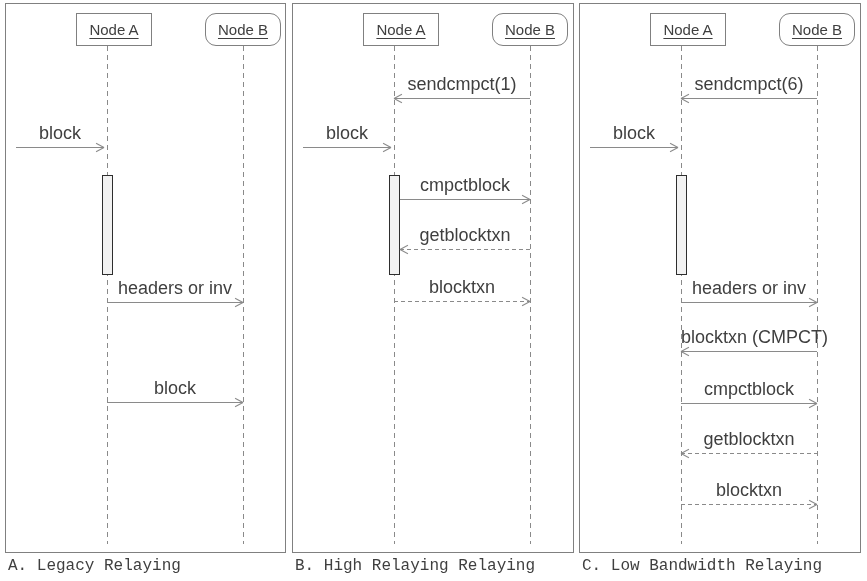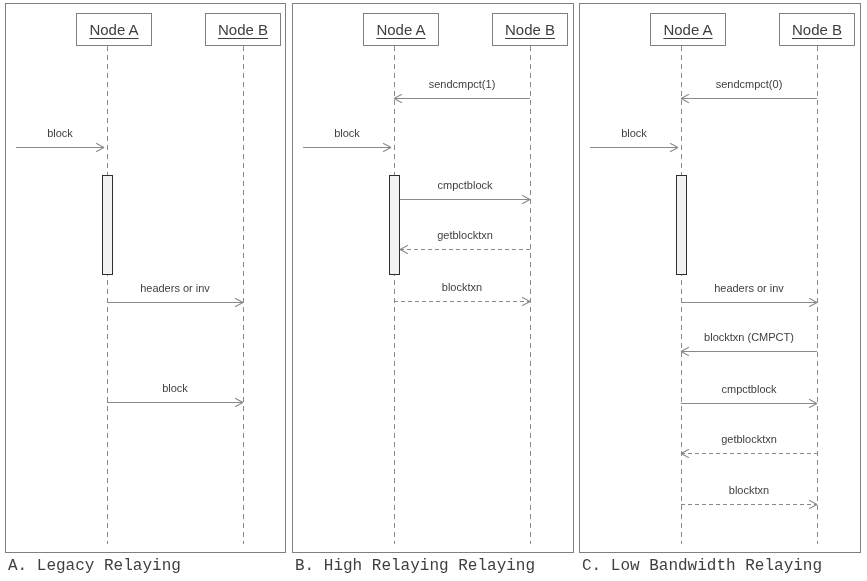--- a/index.html
+++ b/index.html
@@ -39,41 +39,41 @@
     position:absolute;
     top:9px;width:76px;height:33px;
     border:1px solid var(--border);
     background:var(--bg);
     display:flex;align-items:center;justify-content:center;
     font-size:15px;
     z-index:3;
   }
   .node .nlabel{text-decoration:underline;text-underline-offset:3px;}
   .node-a{left:70px;}
-  .node-b{left:199px;}
+  .node-b{left:199px;border-radius:11px;}
   .lifeline{
     position:absolute;
     top:42px;height:498px;width:1px;
     background:repeating-linear-gradient(to bottom,var(--line) 0 5px,transparent 5px 9px);
     z-index:1;
   }
   .lifeline-a{left:101px;}
   .lifeline-b{left:237px;}
   .activation{
     position:absolute;
     left:96px;top:171px;
     width:11px;height:100px;
     border:1px solid var(--activation-border);
     background:var(--activation-fill);
     z-index:2;
   }
   .msg{position:absolute;z-index:2;}
   .msg-label{
     text-align:center;
-    font-size:11px;
+    font-size:18px;
     line-height:18px;
     margin-bottom:5px;
     color:var(--text);
     white-space:nowrap;
   }
   .msg-line{position:relative;height:1px;}
   .msg-line.solid{background:var(--line);}
   .msg-line.dashed{background:repeating-linear-gradient(to right,var(--line) 0 4px,transparent 4px 7px);}
   .ah{position:absolute;width:10px;height:11px;top:-5px;}
   .ah::before,.ah::after{content:"";position:absolute;width:9px;height:1px;background:var(--line);top:5px;}
@@ -172,21 +172,21 @@
       <span class="nlabel">Node A</span>
     </div>
     <div class="node node-b">
       <span class="nlabel">Node B</span>
     </div>
     <div class="lifeline lifeline-a"></div>
     <div class="lifeline lifeline-b"></div>
     <div class="activation"></div>
 
     <div class="msg" style="left:101px;top:71px;width:136px">
-      <div class="msg-label">sendcmpct(0)</div>
+      <div class="msg-label">sendcmpct(6)</div>
       <div class="msg-line solid">
           <span class="ah ah-l"></span>
         </div>
     </div>
     <div class="msg" style="left:10px;top:120px;width:88px">
       <div class="msg-label">block</div>
       <div class="msg-line solid">
           <span class="ah ah-r"></span>
         </div>
     </div>

